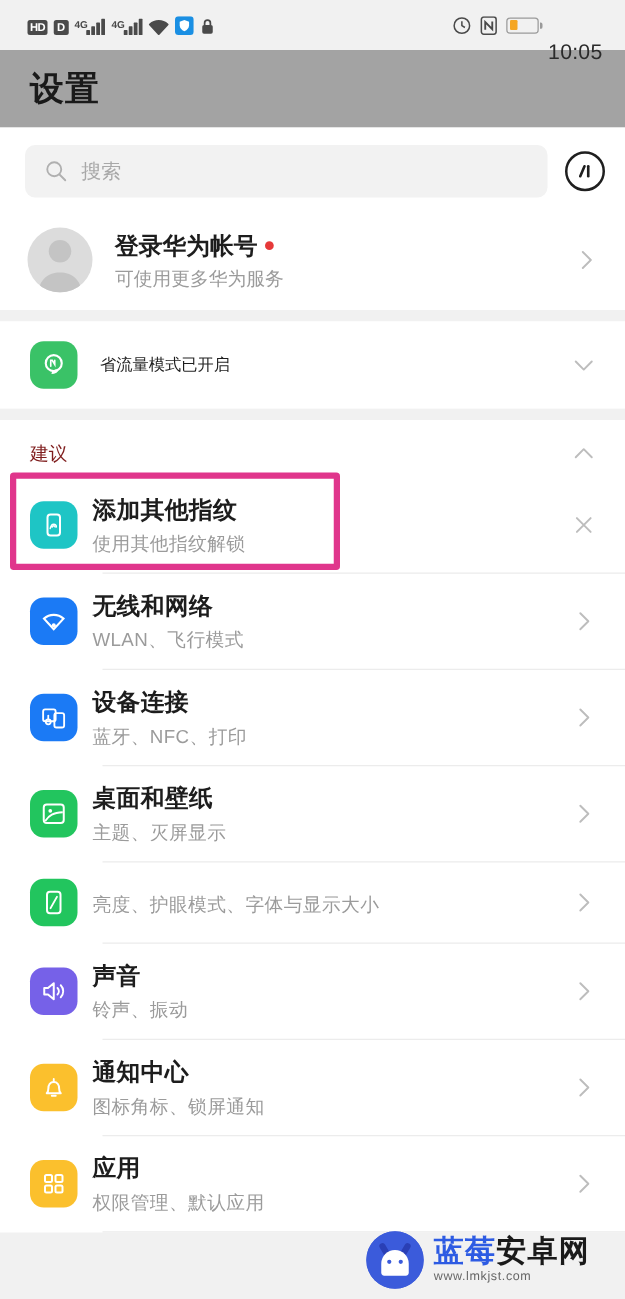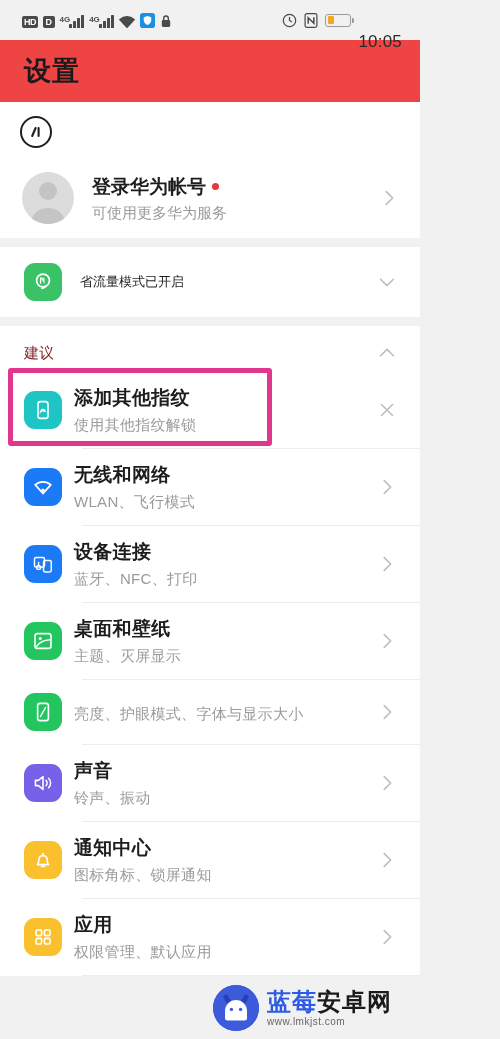--- a/index.html
+++ b/index.html
@@ -2,21 +2,21 @@
 <html><head>
 <meta charset="utf-8">
 <style>
   * { box-sizing: border-box; margin: 0; padding: 0; }
   html, body {
     width: 500px; height: 1039px;
     background: #f1f1f1;
     font-family: "Liberation Sans", "DejaVu Sans", sans-serif;
     overflow: hidden;
   }
-  #phone { position: relative; width: 420px; height: 1039px; background: #f1f1f1; }
+  #phone { position: relative; width: 500px; height: 1039px; background: #f1f1f1; }
 
   
   .statusbar {
     height: 40px; background: #f1f1f1;
     display: flex; align-items: center;
     padding: 0 18px 0 22px;
   }
   .sb-left { display: flex; align-items: flex-end; gap: 5px; }
   .sb-right { margin-left: auto; display: flex; align-items: center; gap: 7px; }
   .hd-badge {
@@ -39,21 +39,21 @@
   }
   .battery:after {
     content:''; position:absolute; right:-4px; top:3.5px; width:2.5px; height:5px;
     background:#9a9a9a; border-radius:0 1.5px 1.5px 0;
   }
   .battery > span { display:block; height:100%; width:30%; background:#f5a623; border-radius:1px; }
   .clock { font-size: 17px; color: #2b2b2b; letter-spacing: .2px; margin-top: 44px; }
   .ic { fill: #4a4a4a; }
 
   
-  .titlebar { height: 62px; background:#ef4444; display:flex; align-items:center; padding-left:24px; }
+  .titlebar { height: 62px; background:#a3a3a3; display:flex; align-items:center; padding-left:24px; }
   .titlebar h1 { font-size: 27px; font-weight: 600; color: #1a1a1a; letter-spacing: 1px; }
 
   
   .card { background: #fff; }
   .gap { height: 9px; background: #f1f1f1; }
 
   
   .searchrow { display:flex; align-items:center; padding: 14px 16px 12px 20px; gap: 14px; }
   .searchbox {
     flex: 1; height: 42px; background:#f2f2f2; border-radius: 8px;
@@ -170,20 +170,27 @@
       <span class="clock">10:05</span>
     </div>
   </div>
 
   <div class="titlebar">
     <h1>设置</h1>
   </div>
 
   <div class="card">
     <div class="searchrow">
+      <div class="searchbox">
+        <svg width="18" height="18" viewBox="0 0 18 18">
+          <circle cx="7.4" cy="7.4" r="5.6" fill="none" stroke="#b0b0b0" stroke-width="1.5"></circle>
+          <path d="M11.6 11.6 16.2 16.2" stroke="#b0b0b0" stroke-width="1.5" stroke-linecap="round"></path>
+        </svg>
+        <span class="ph">搜索</span>
+      </div>
       <div class="assist">
         <svg width="16" height="16" viewBox="0 0 16 16">
           <path d="M4.2 12 7.6 4" stroke="#1f1f1f" stroke-width="2.1" stroke-linecap="round"></path>
           <path d="M10.6 4v8" stroke="#1f1f1f" stroke-width="2.1" stroke-linecap="round"></path>
         </svg>
       </div>
     </div>
 
     <div class="account">
       <div class="avatar">

